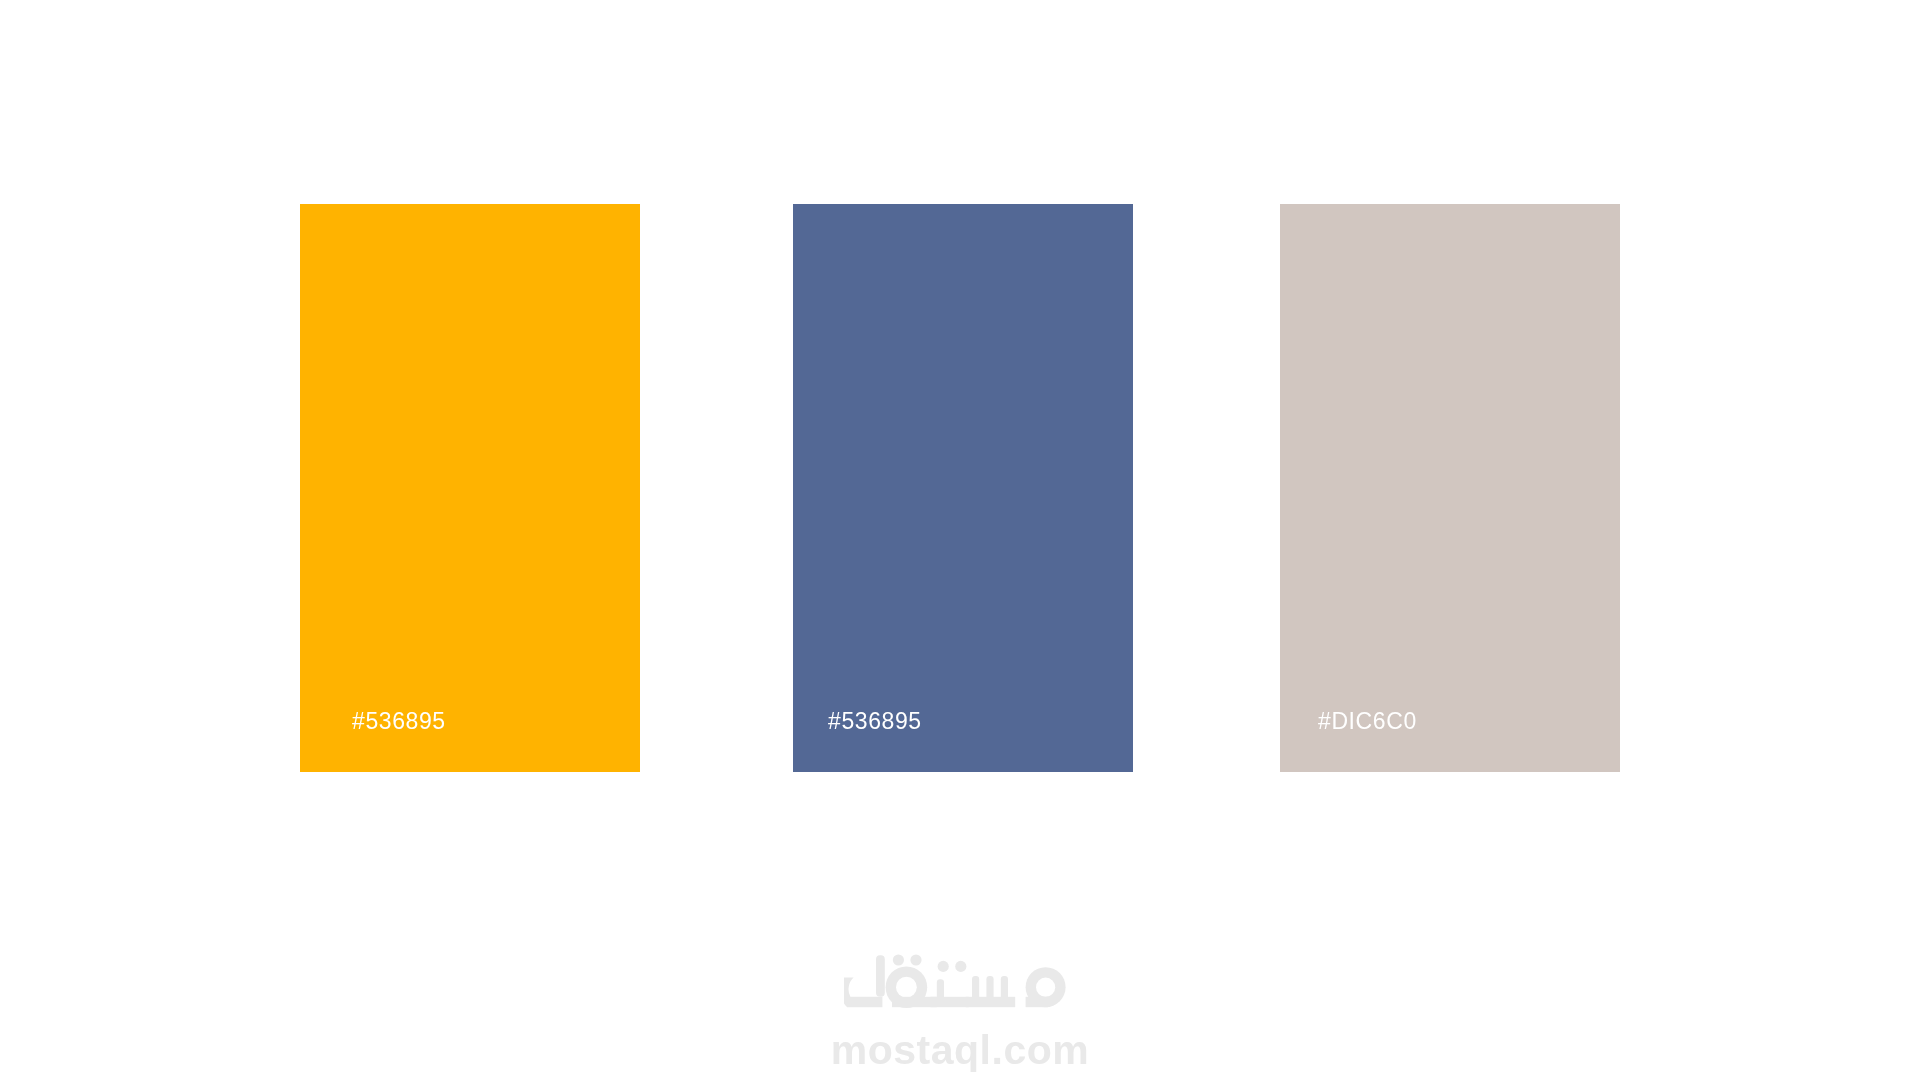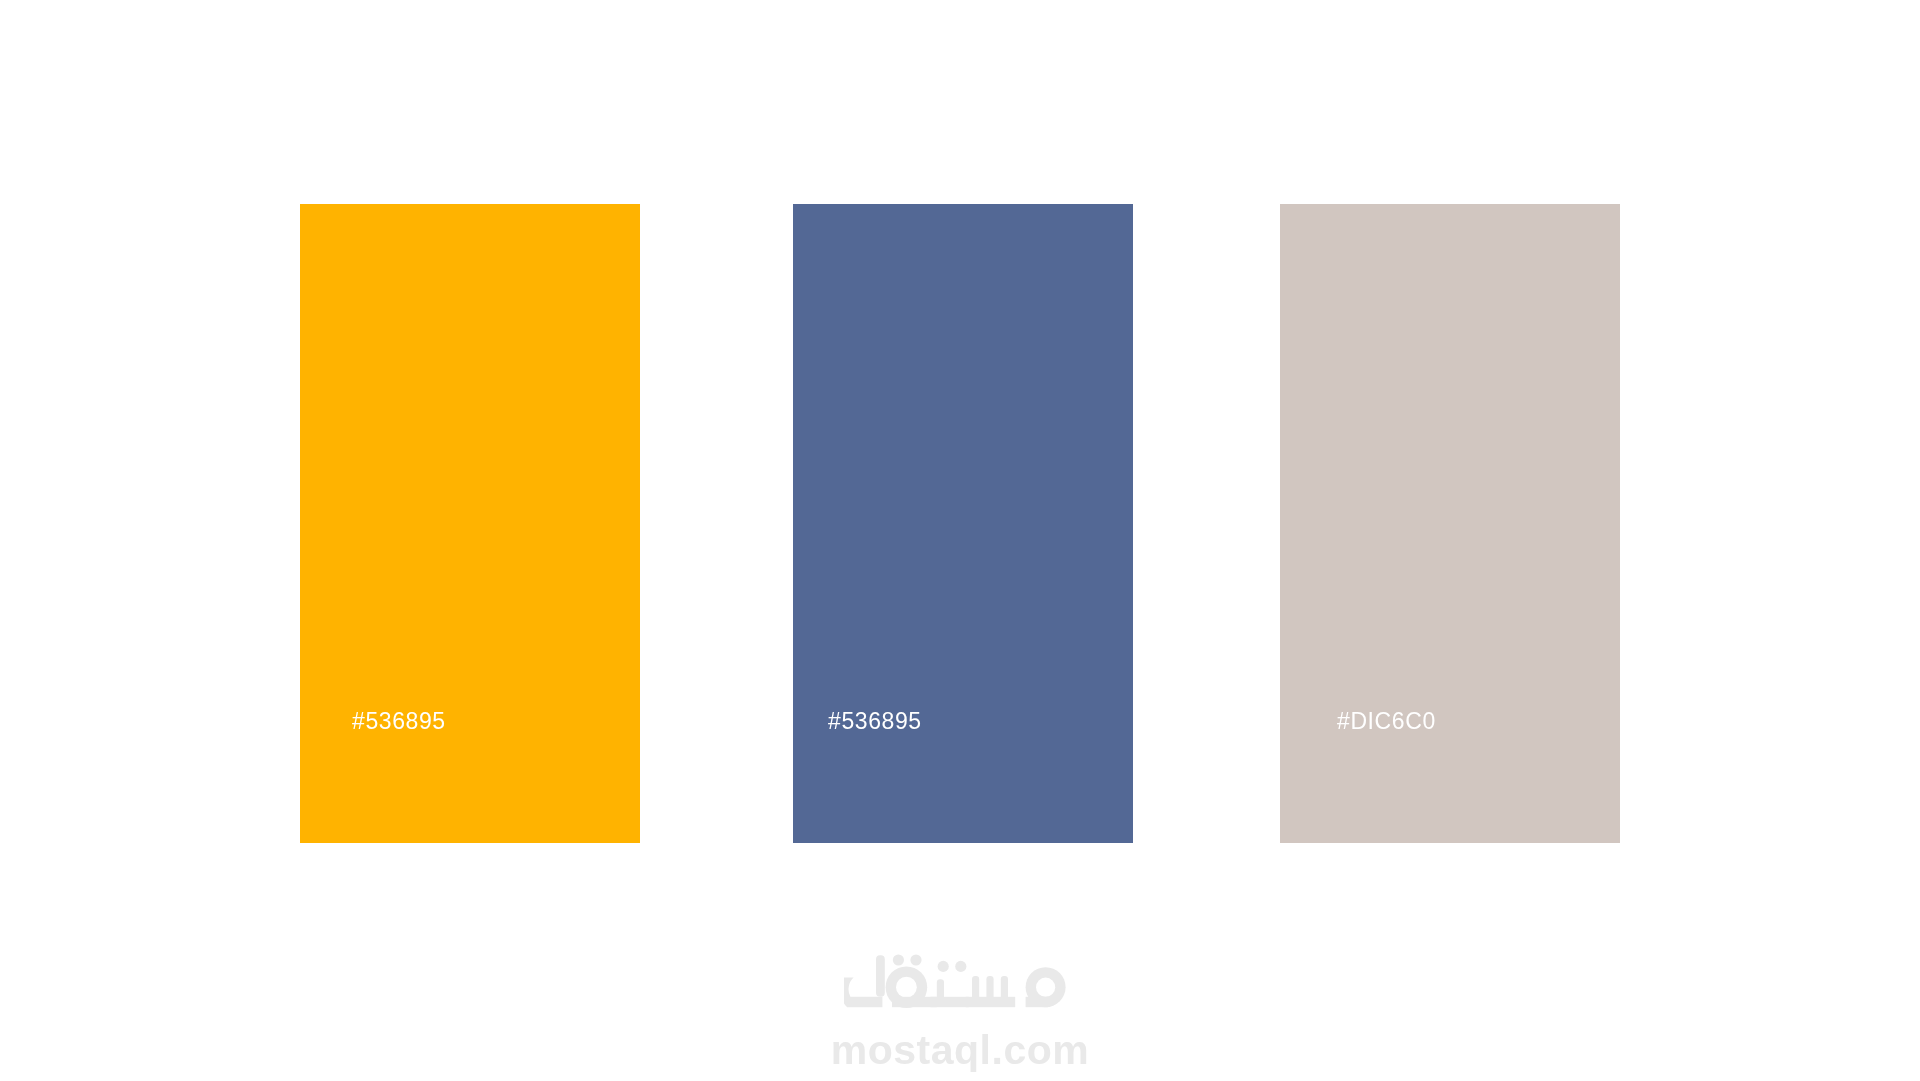--- a/index.html
+++ b/index.html
@@ -20,21 +20,21 @@
     left: 0;
     top: 0;
     width: 1920px;
     height: 1081px;
   }
 
   .swatch {
     position: absolute;
     top: 204px;
     width: 340px;
-    height: 639px;
+    height: 568px;
     box-sizing: border-box;
   }
 
   .swatch-1 { left: 300px;  }
   .swatch-2 { left: 793px;  }
   .swatch-3 { left: 1280px; }
 
   .swatch-label {
     position: absolute;
     left: 52px;
@@ -84,21 +84,21 @@
 
   <div class="swatch swatch-1" style="background: rgb(255, 179, 0);">
     <span class="swatch-label" style="color: rgb(255, 255, 255);">#536895</span>
   </div>
 
   <div class="swatch swatch-2" style="background: rgb(83, 104, 149);">
     <span class="swatch-label" style="color: rgb(255, 255, 255);">#536895</span>
   </div>
 
   <div class="swatch swatch-3" style="background: rgb(209, 198, 192);">
-    <span class="swatch-label" style="color: rgb(255, 255, 255); margin-left: 19px;">#DIC6C0</span>
+    <span class="swatch-label" style="color: rgb(255, 255, 255);">#DIC6C0</span>
   </div>
 
   <div id="watermark">
     <svg id="watermark-arabic" viewBox="0 0 290 90" aria-hidden="true">
       <g fill="#e9e9e9">
 
         <circle cx="252" cy="44" r="25"></circle>
         <circle cx="252" cy="44" r="12" fill="#ffffff"></circle>
         <rect x="227" y="56" width="28" height="13"></rect>
 

